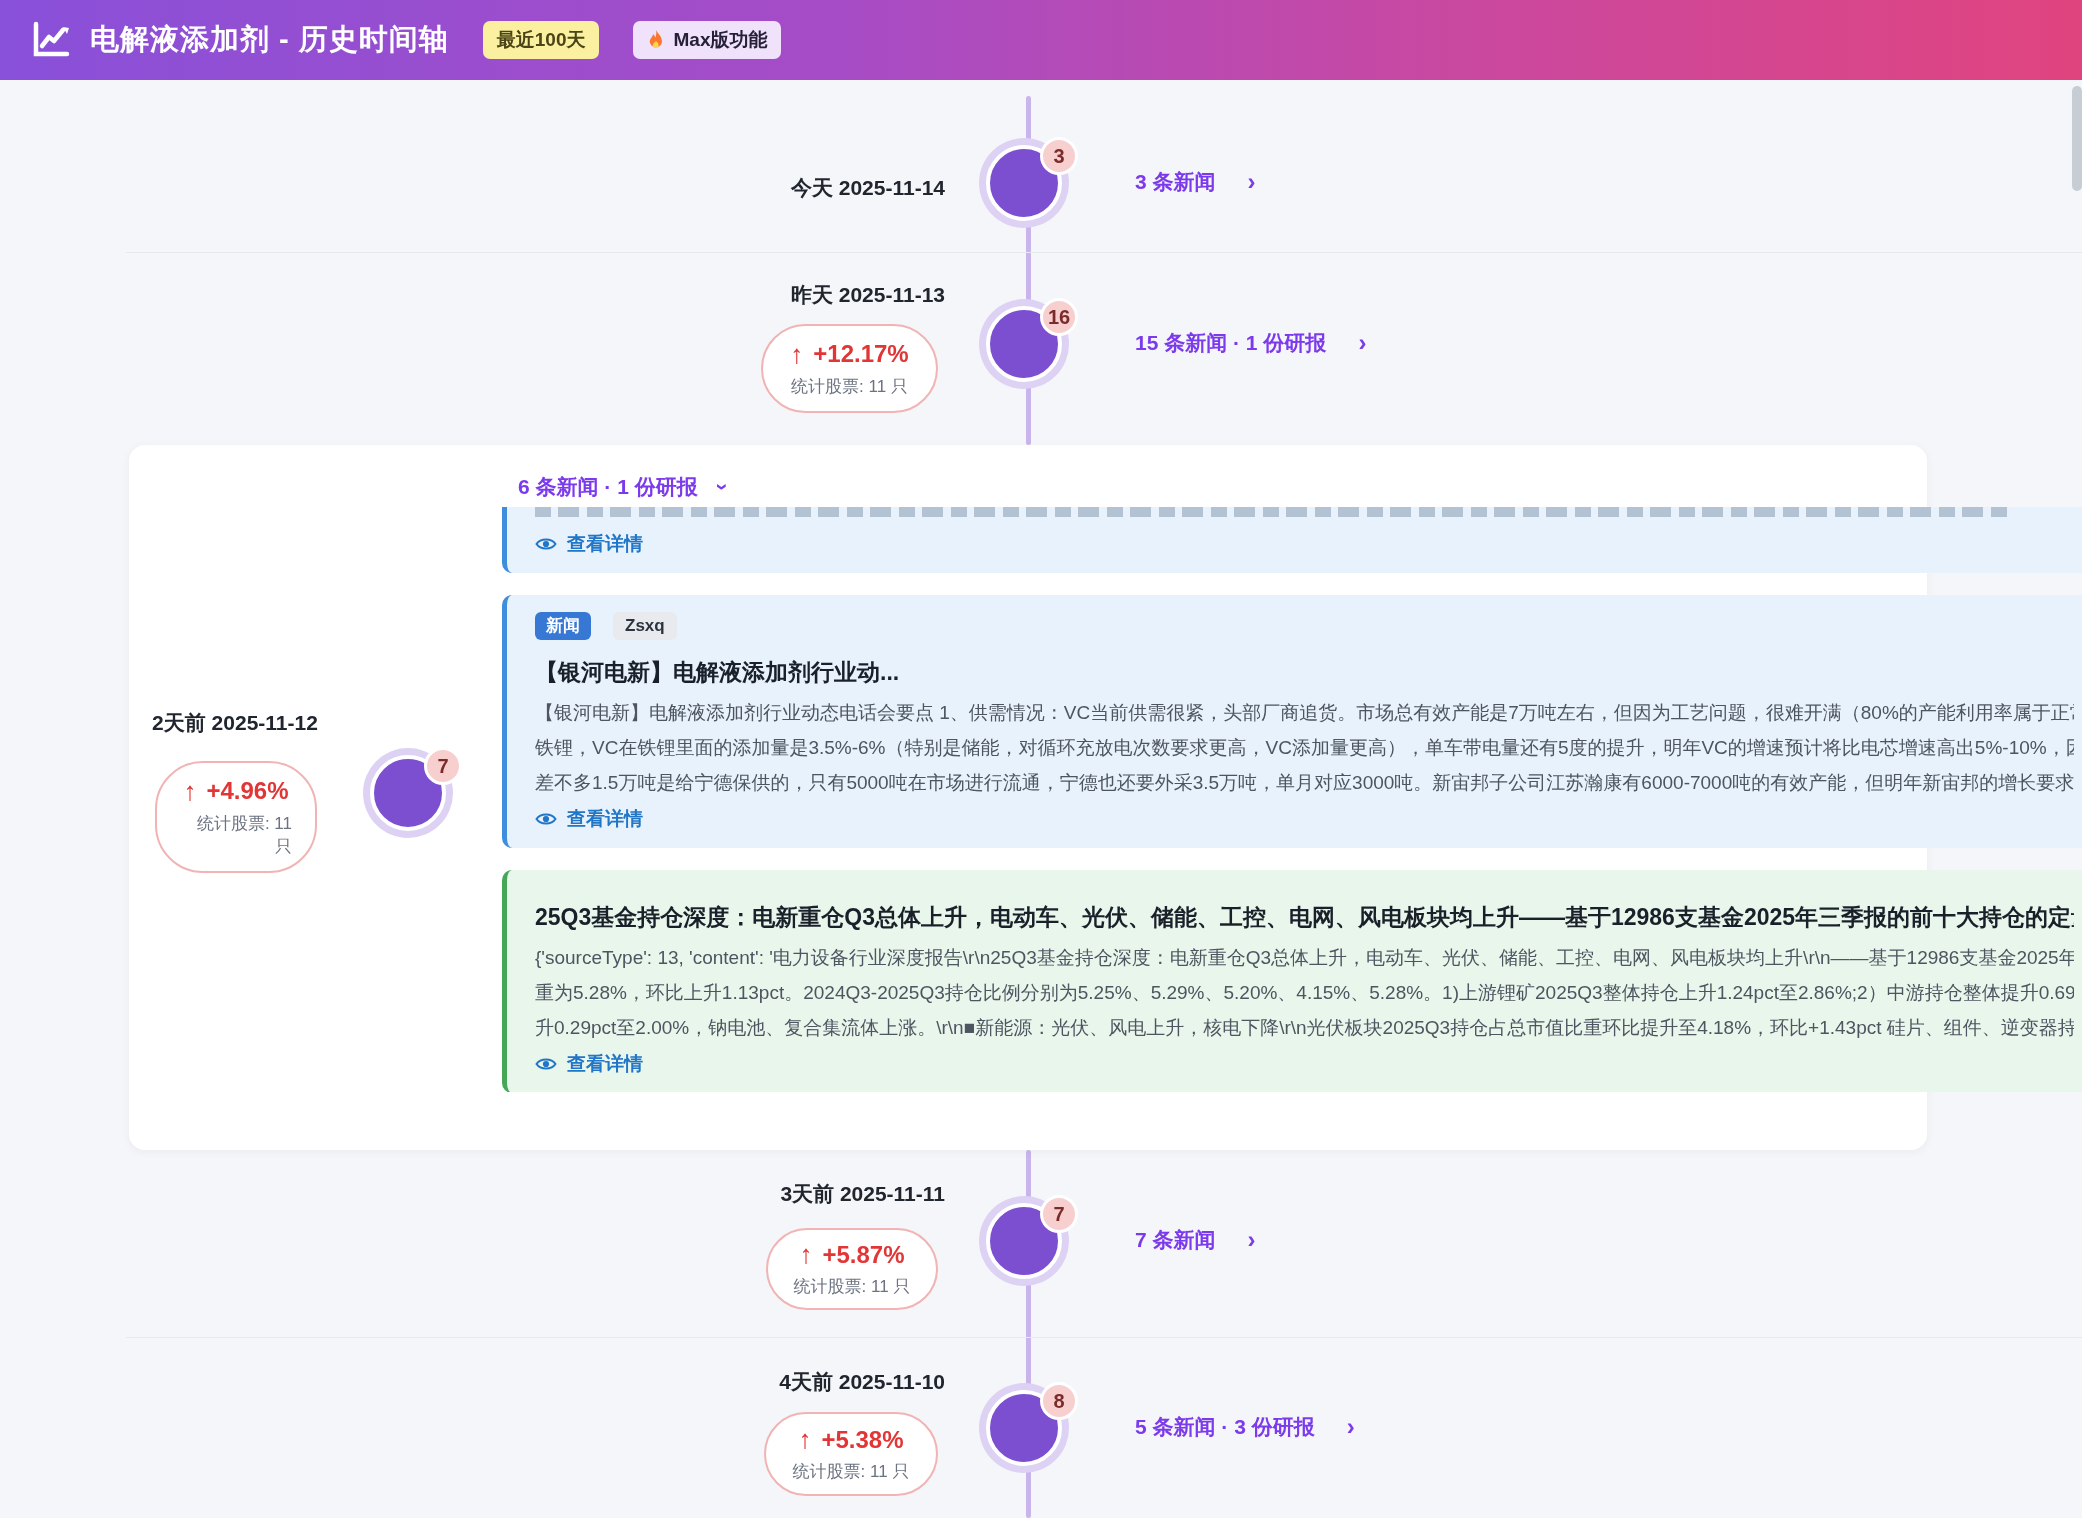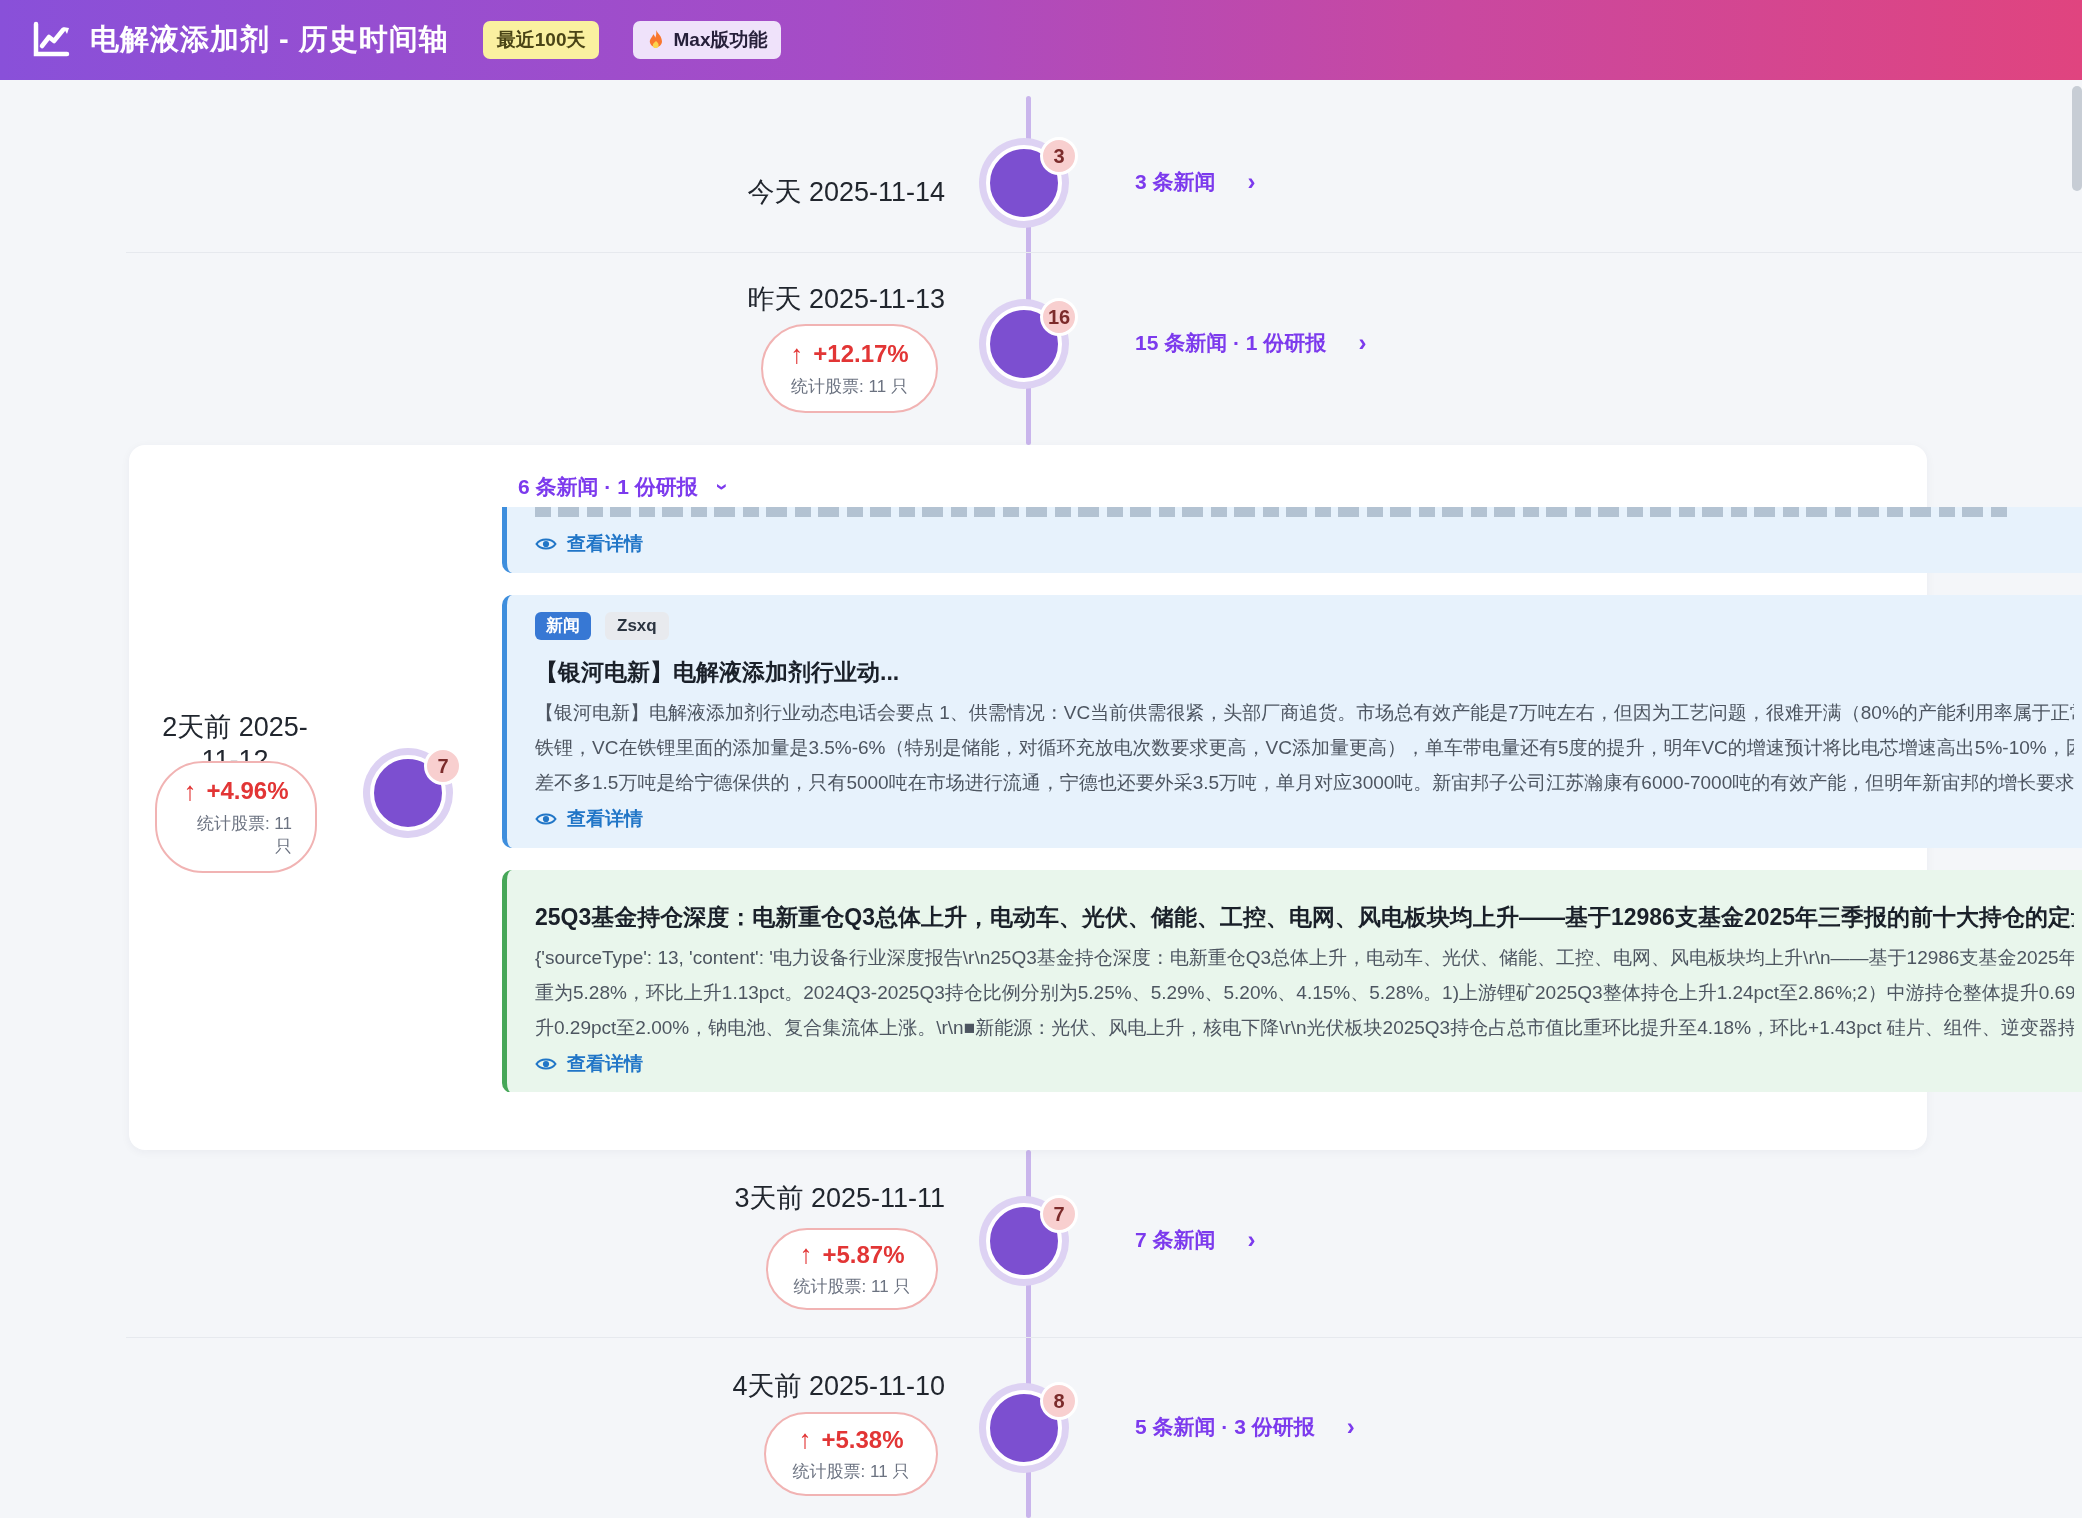--- a/index.html
+++ b/index.html
@@ -14,21 +14,21 @@
   .header .title { color:#fff; font-size:29px; font-weight:bold; margin-left:18px; letter-spacing:1px; }
   .hbadge { font-size:19px; font-weight:bold; border-radius:7px; padding:6px 14px; margin-left:34px; display:flex; align-items:center; }
   .hbadge.range { background:#faf0a0; color:#4a4416; }
   .hbadge.max { background:#efe2fa; color:#27203a; }
   .hbadge.max svg { margin-right:8px; }
 
   
   .vline { position:absolute; left:1026px; width:5px; background:#c9b5ec; border-radius:3px; z-index:0; }
   .divider { position:absolute; left:126px; right:0; height:1px; background:#e6e9ee; }
 
-  .date { position:absolute; width:325px; text-align:right; font-size:27px; font-weight:normal; color:#21262e; z-index:3; }
+  .date { position:absolute; width:325px; text-align:right; font-size:21px; font-weight:bold; color:#21262e; z-index:3; }
 
   .node { position:absolute; width:76px; height:76px; border-radius:50%; background:#7c4fd0;
     border:4px solid #fff; box-shadow:0 0 0 7px #ddd2f3; z-index:3; }
   .node-badge { position:absolute; top:-12px; right:-20px; width:38px; height:38px; border-radius:50%;
     background:#f8cfcf; border:3px solid #fff; color:#7c2b2b; font-size:20px; font-weight:bold;
     display:flex; align-items:center; justify-content:center; }
 
   .stat-bubble { position:absolute; background:#fff; border:2px solid #f1b3b3; border-radius:48px;
     display:flex; flex-direction:column; align-items:center; justify-content:center; z-index:3; }
   .pct-line { display:flex; align-items:center; gap:10px; color:#e23535; font-size:24px; font-weight:bold; }
@@ -50,21 +50,21 @@
   .card { width:1600px; border-radius:10px; padding:16px 28px; overflow:hidden; }
   .card.blue { background:#e7f2fc; border-left:5px solid #3e8edd; }
   .card.green { background:#e9f6ec; border-left:5px solid #46a758; }
   .card + .card { margin-top:22px; }
   .card.partial { margin-top:-20px; }
 
   .text-sliver { height:12px; width:96%; margin-top:2px; opacity:.5;
     background:repeating-linear-gradient(90deg,#7f93a8 0 16px,transparent 16px 23px,#7f93a8 23px 44px,transparent 44px 52px); }
   .card.partial .detail { margin-top:14px; }
 
-  .badge-row { display:flex; align-items:center; gap:14px; height:30px; }
+  .badge-row { display:flex; align-items:center; gap:22px; height:30px; }
   .tbadge { font-size:17px; font-weight:bold; padding:4px 11px; border-radius:6px; line-height:1.2; }
   .tbadge.news { background:#3778d4; color:#fff; }
   .tbadge.report { background:#43a853; color:#fff; }
   .sbadge { font-size:17px; font-weight:bold; padding:4px 12px; border-radius:6px; line-height:1.2; }
   .sbadge.gray { background:#e8eaee; color:#2b3440; }
   .sbadge.purple { background:#eadcf8; color:#8338c8; }
 
   .card-title { margin-top:16px; font-size:23px; font-weight:bold; color:#1a2029; white-space:nowrap; overflow:hidden; height:32px; }
   .card-body { margin-top:6px; color:#4d5560; font-size:19px; }
   .card-body .line { white-space:nowrap; overflow:hidden; height:35px; line-height:35px; }

